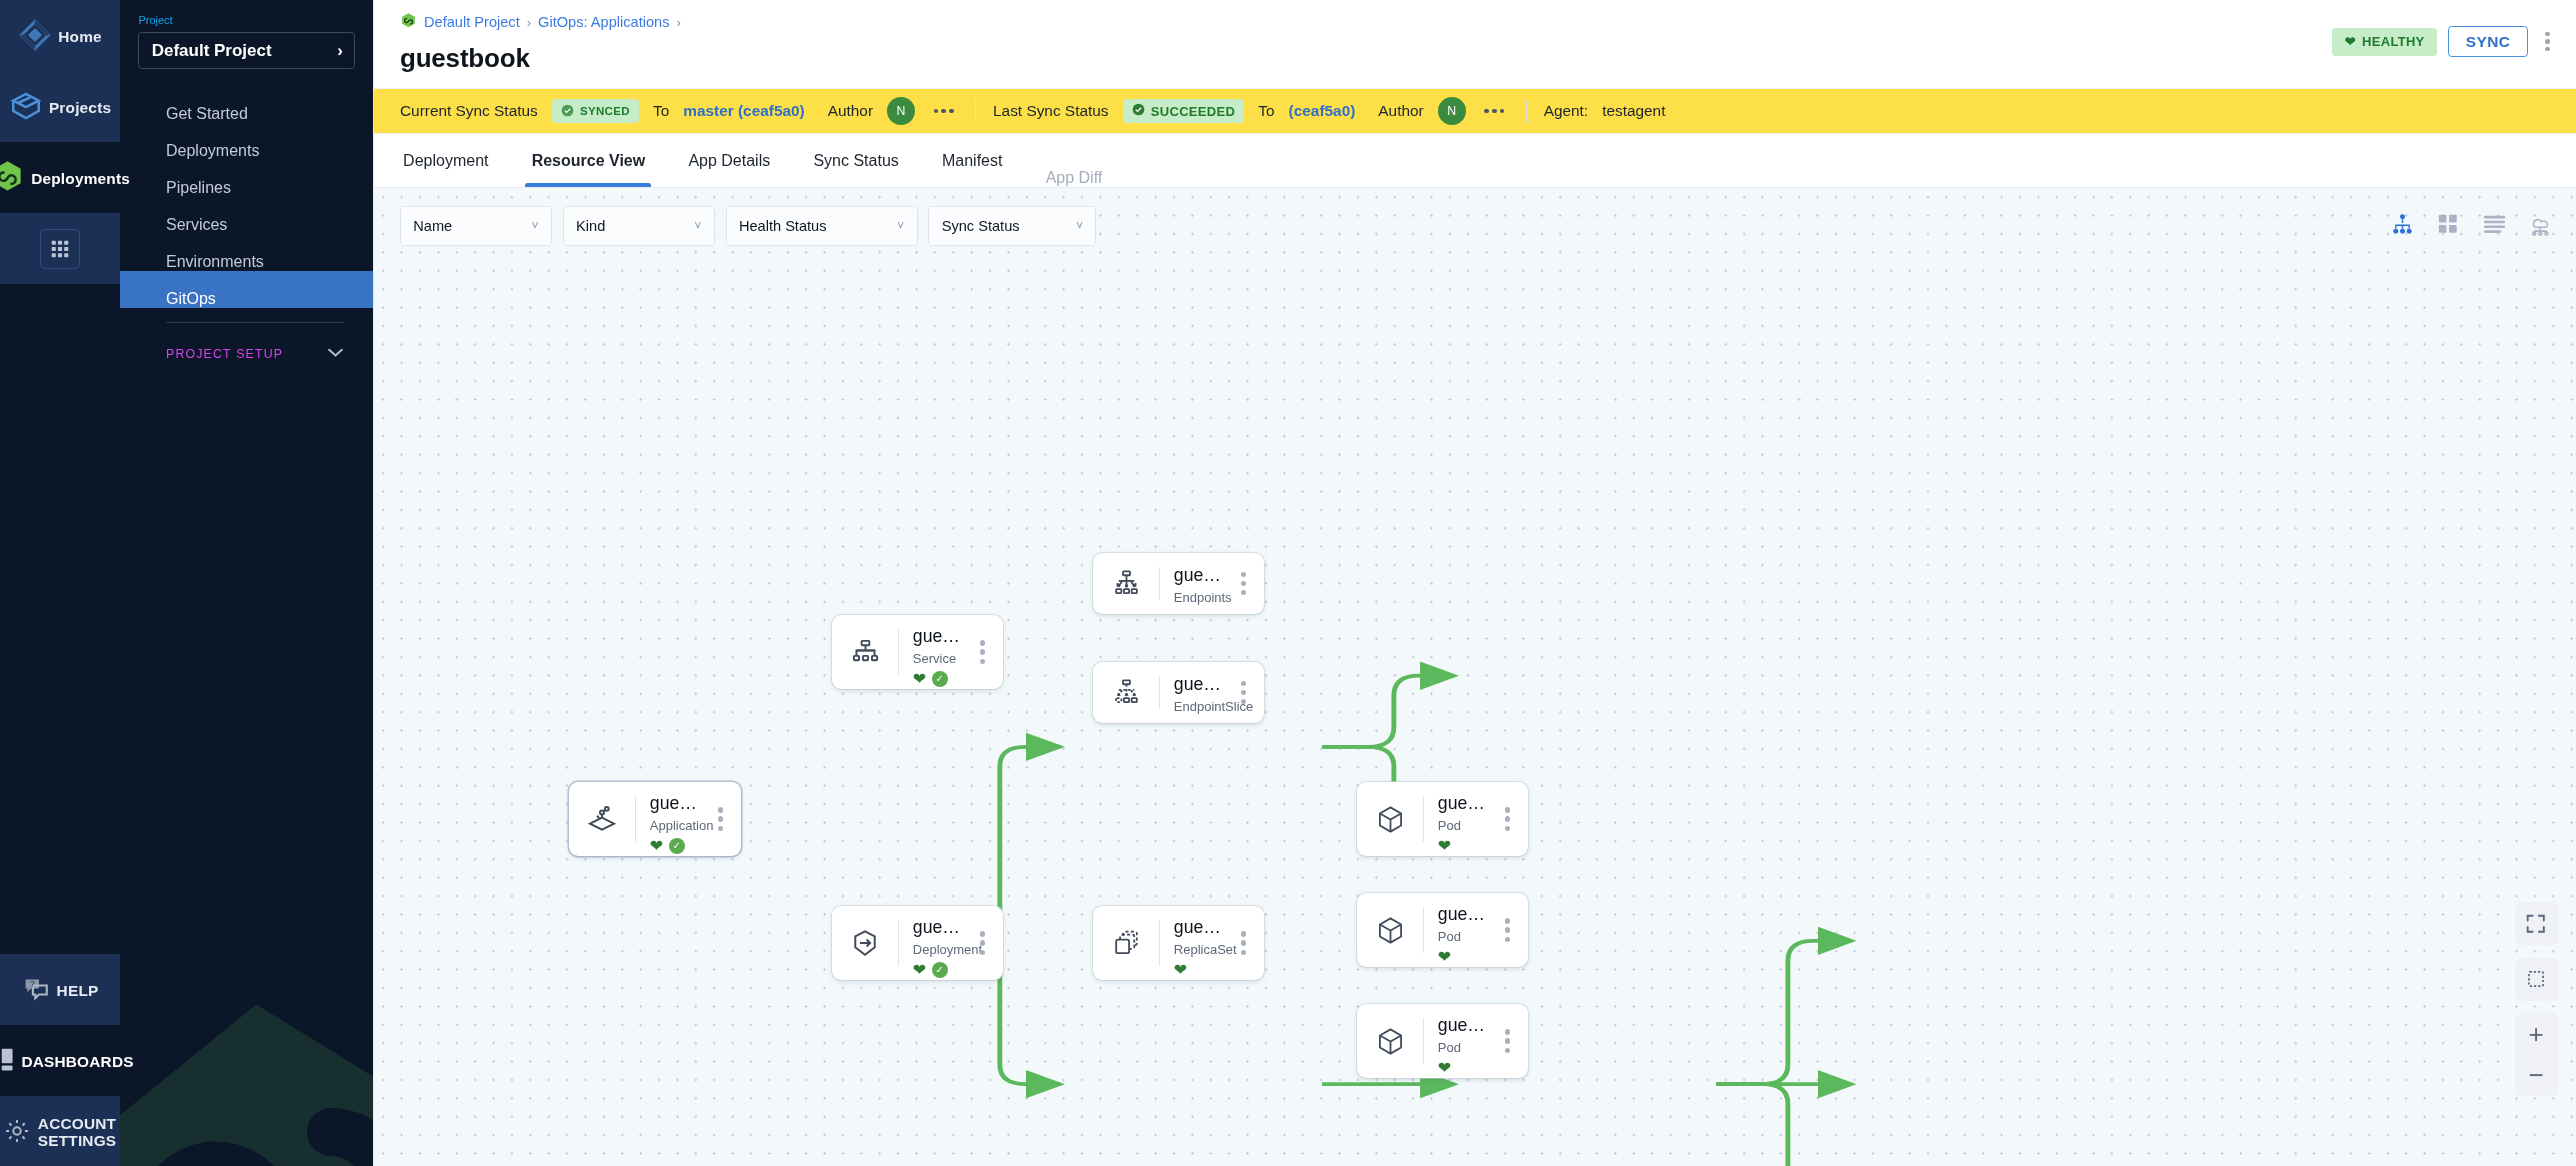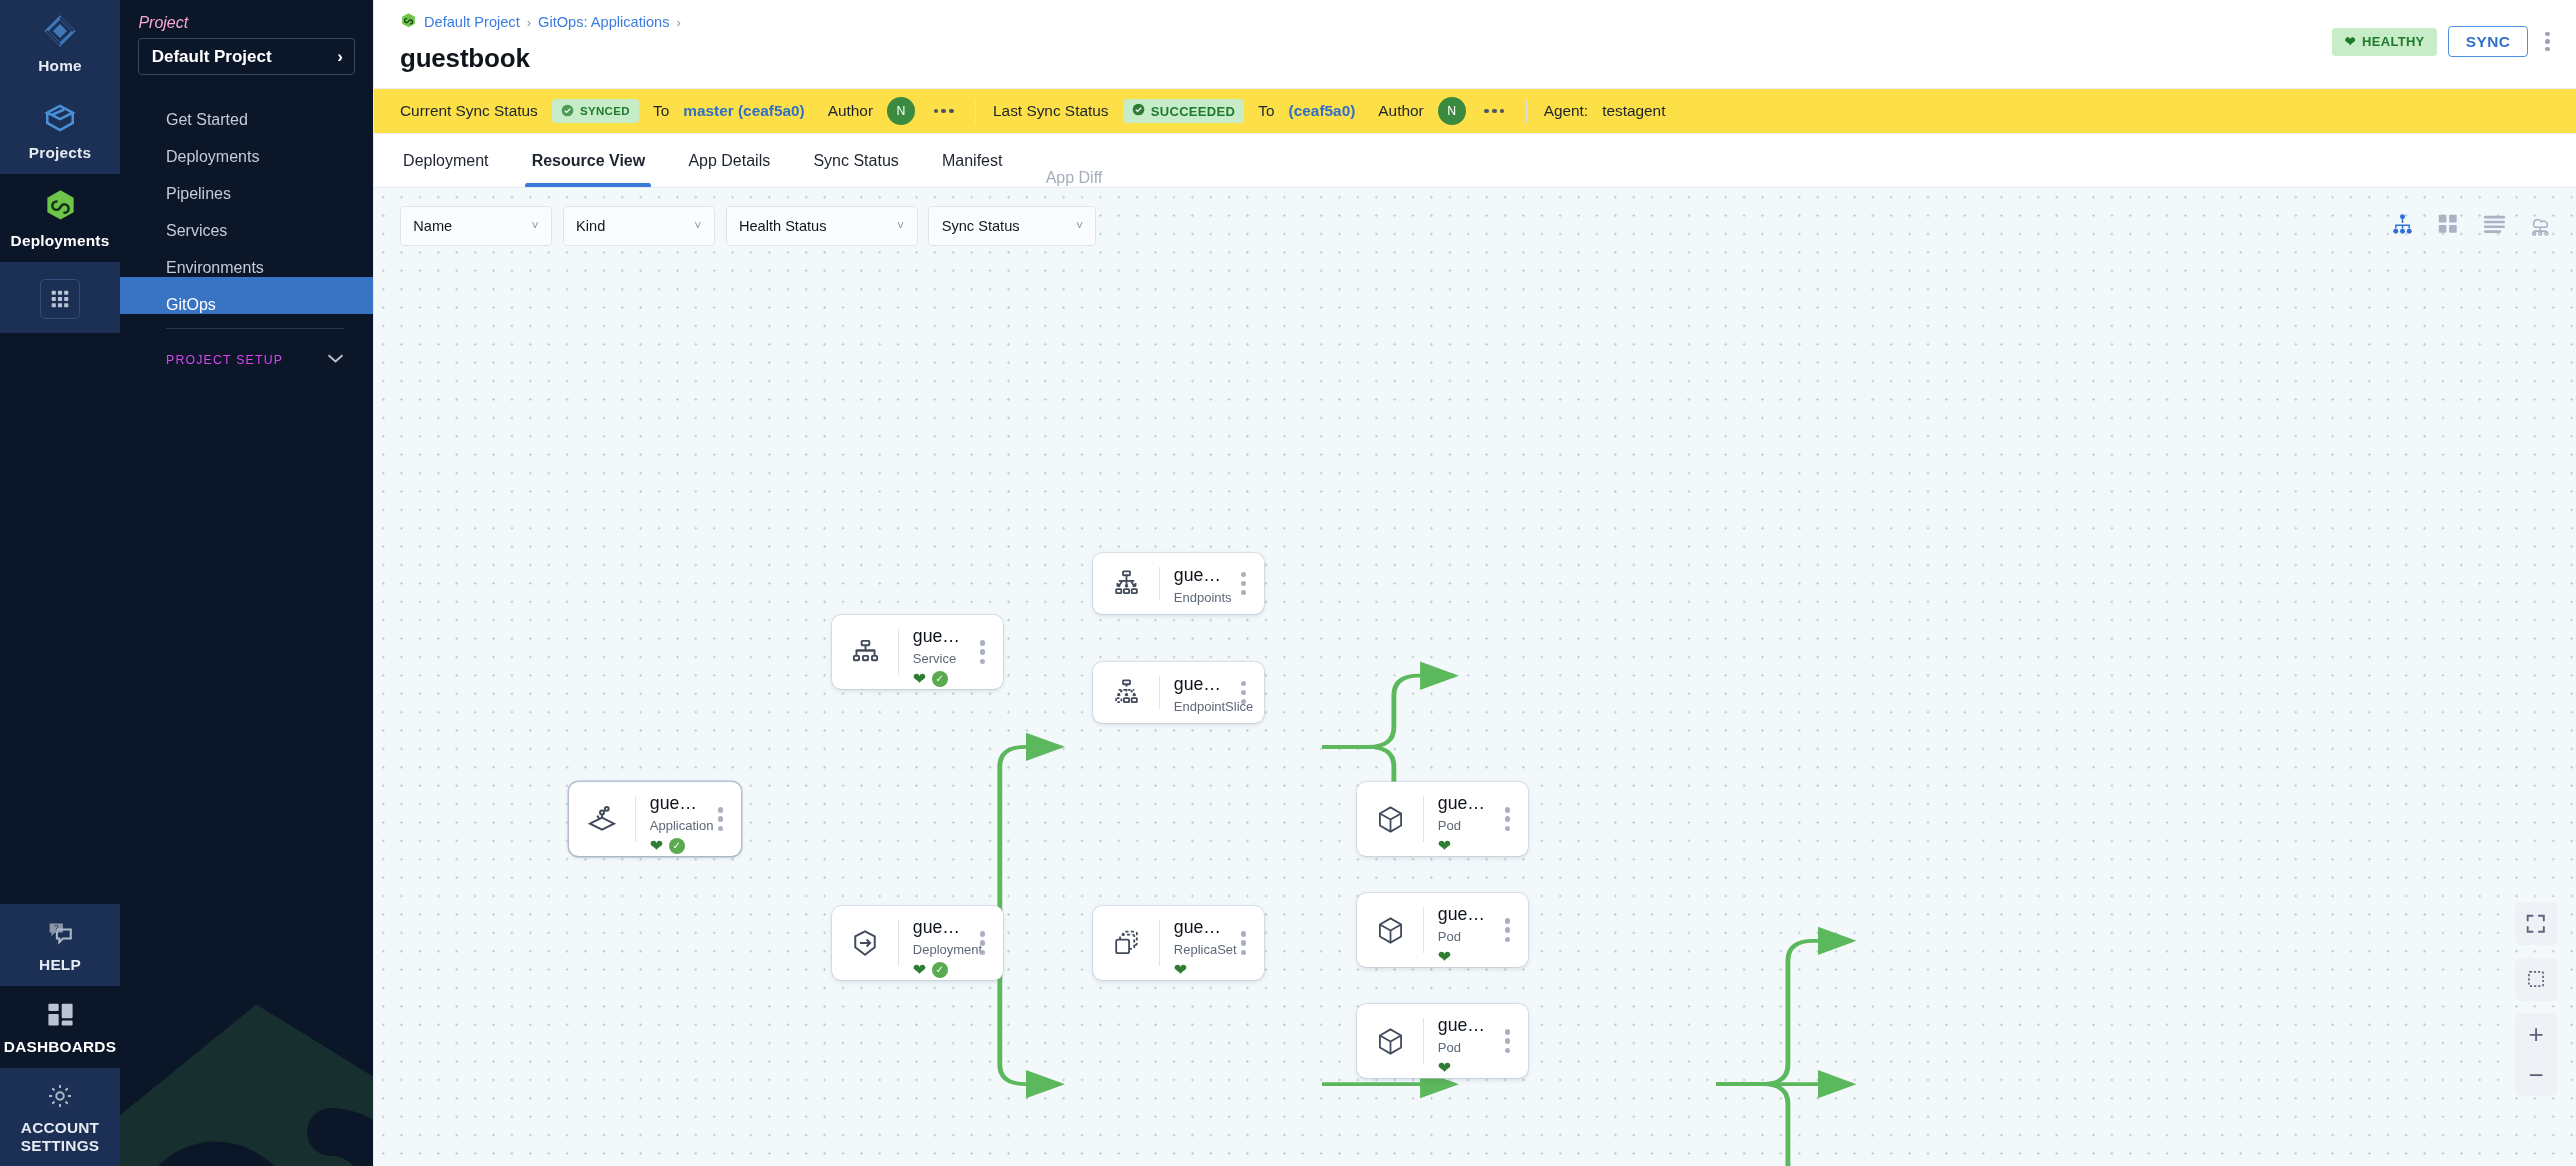--- a/index.html
+++ b/index.html
@@ -10,21 +10,21 @@
   }
   .app { position: relative; width: 2576px; height: 1167px; display: flex; }
 
   
   .rail {
     width: 120px; height: 1167px; background: #0b1628;
     display: flex; flex-direction: column; align-items: stretch;
     flex: none; position: relative; z-index: 5;
   }
   .rail-item {
-    padding: 14px 3.1px 12.3px; display: flex; flex-direction: column;
+    padding: 14px 3.1px 12.3px; display: flex; flex-direction: row;
     align-items: center; justify-content: center; gap: 6.1px;
     color: #b0bac5; cursor: pointer; min-height: 71px;
   }
   .rail-item.alt { background: #1c3055; }
   .rail-item .ri-label {
     font-size: 15.4px; font-weight: 700; letter-spacing: 0.2px;
     text-align: center; line-height: 1.15; color: #cdd5df;
   }
   .rail-item.alt .ri-label { color: #e6ebf1; }
   .rail-item.on .ri-label { color: #ffffff; }
@@ -34,21 +34,21 @@
   }
   .rail-spacer { flex: 1 1 auto; }
 
   
   .nav {
     width: 254px; height: 1167px; background: #0b1628;
     flex: none; position: relative; overflow: hidden; z-index: 4;
     border-right: 0.8px solid #e5e8ee;
   }
   .nav-inner { position: relative; z-index: 2; padding: 14px 0 0; }
-  .nav-proj-label { font-size: 16px; color: #f9a8d4; padding: 0 18.4px 6.1px; font-style: italic; }
+  .nav-proj-label { font-size: 11px; color: #0ea5e9; padding: 0 18.4px 6.1px; }
   .nav-proj-box {
     margin: 0 18.4px; height: 37px; border: 0.8px solid #3a4a63; border-radius: 3.8px;
     display: flex; align-items: center; justify-content: space-between;
     padding: 0 10.8px 0 12.3px; cursor: pointer;
   }
   .nav-proj-name { color: #ffffff; font-size: 17px; font-weight: 700; }
   .nav-chev { color: #ffffff; font-size: 17px; font-weight: 700; }
   .nav-list { margin-top: 17px; }
   .nav-item {
     height: 37px; display: flex; align-items: flex-end;

